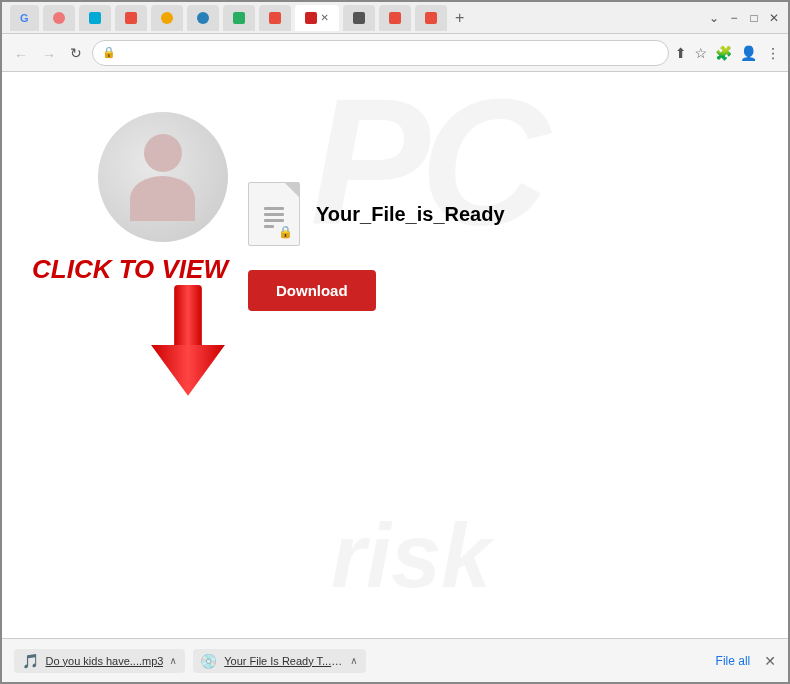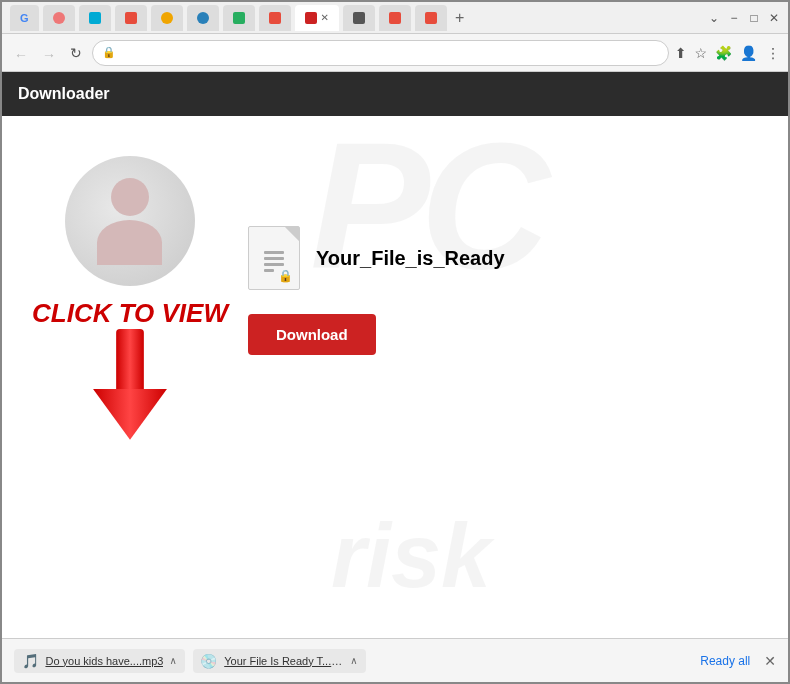--- a/index.html
+++ b/index.html
@@ -130,21 +130,21 @@
       padding: 30px 30px 20px 30px;
       height: 100%;
       align-items: flex-start;
       gap: 20px;
     }
 
     
     .left-col {
       display: flex;
       flex-direction: column;
-      align-items: center;
+      align-items: flex-end;
       gap: 0;
       margin-top: 10px;
     }
 
     
     .avatar-circle {
       width: 130px;
       height: 130px;
       border-radius: 50%;
       background: radial-gradient(circle at 40% 40%, #e8e8e8, #c8c8c8);
@@ -380,23 +380,20 @@
     </div>
     <div class="address-bar-right">
       <span class="icon-btn">⬆</span>
       <span class="icon-btn">☆</span>
       <span class="icon-btn">🧩</span>
       <span class="icon-btn">👤</span>
       <span class="icon-btn">⋮</span>
     </div>
   </div>
 
-  <div class="app-header">
-    <span class="app-title">Downloader</span>
-  </div>
 
   <div class="main-content">
 
     <div class="watermark">
       <div style="display:flex; flex-direction:column; align-items:center; width:100%; position:relative; height:100%;">
         <div class="watermark-pc">PC</div>
         <div class="watermark-risk">risk</div>
       </div>
     </div>
 
@@ -452,16 +449,16 @@
     <div class="dl-item">
       <span class="dl-icon">🎵</span>
       <span class="dl-name">Do you kids have....mp3</span>
       <span class="dl-chevron">∧</span>
     </div>
     <div class="dl-item">
       <span class="dl-icon">💿</span>
       <span class="dl-name">Your File Is Ready T....iso</span>
       <span class="dl-chevron">∧</span>
     </div>
-    <span class="show-all-btn">Ready all</span>
+    <span class="show-all-btn">File all</span>
     <span class="dl-close">✕</span>
   </div>
 </div>
 
 </body></html>

